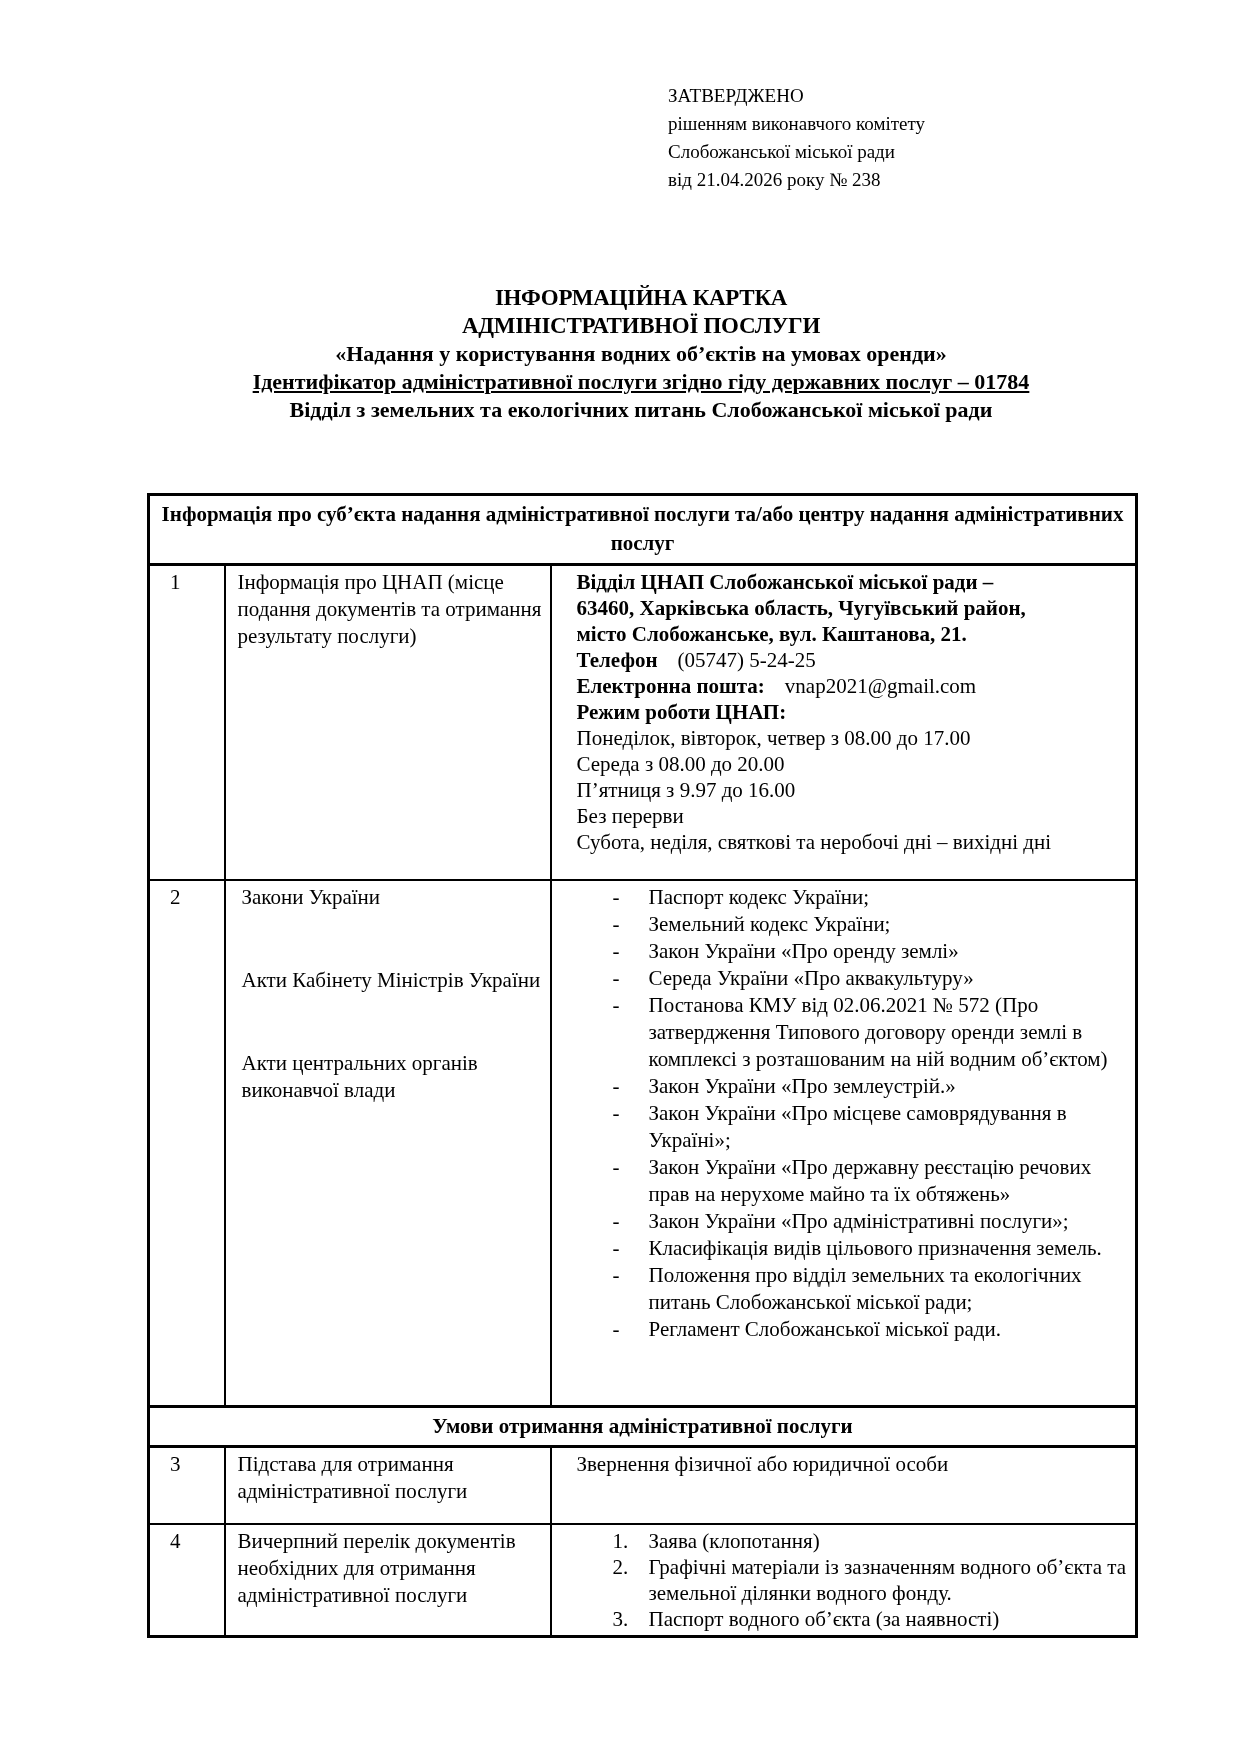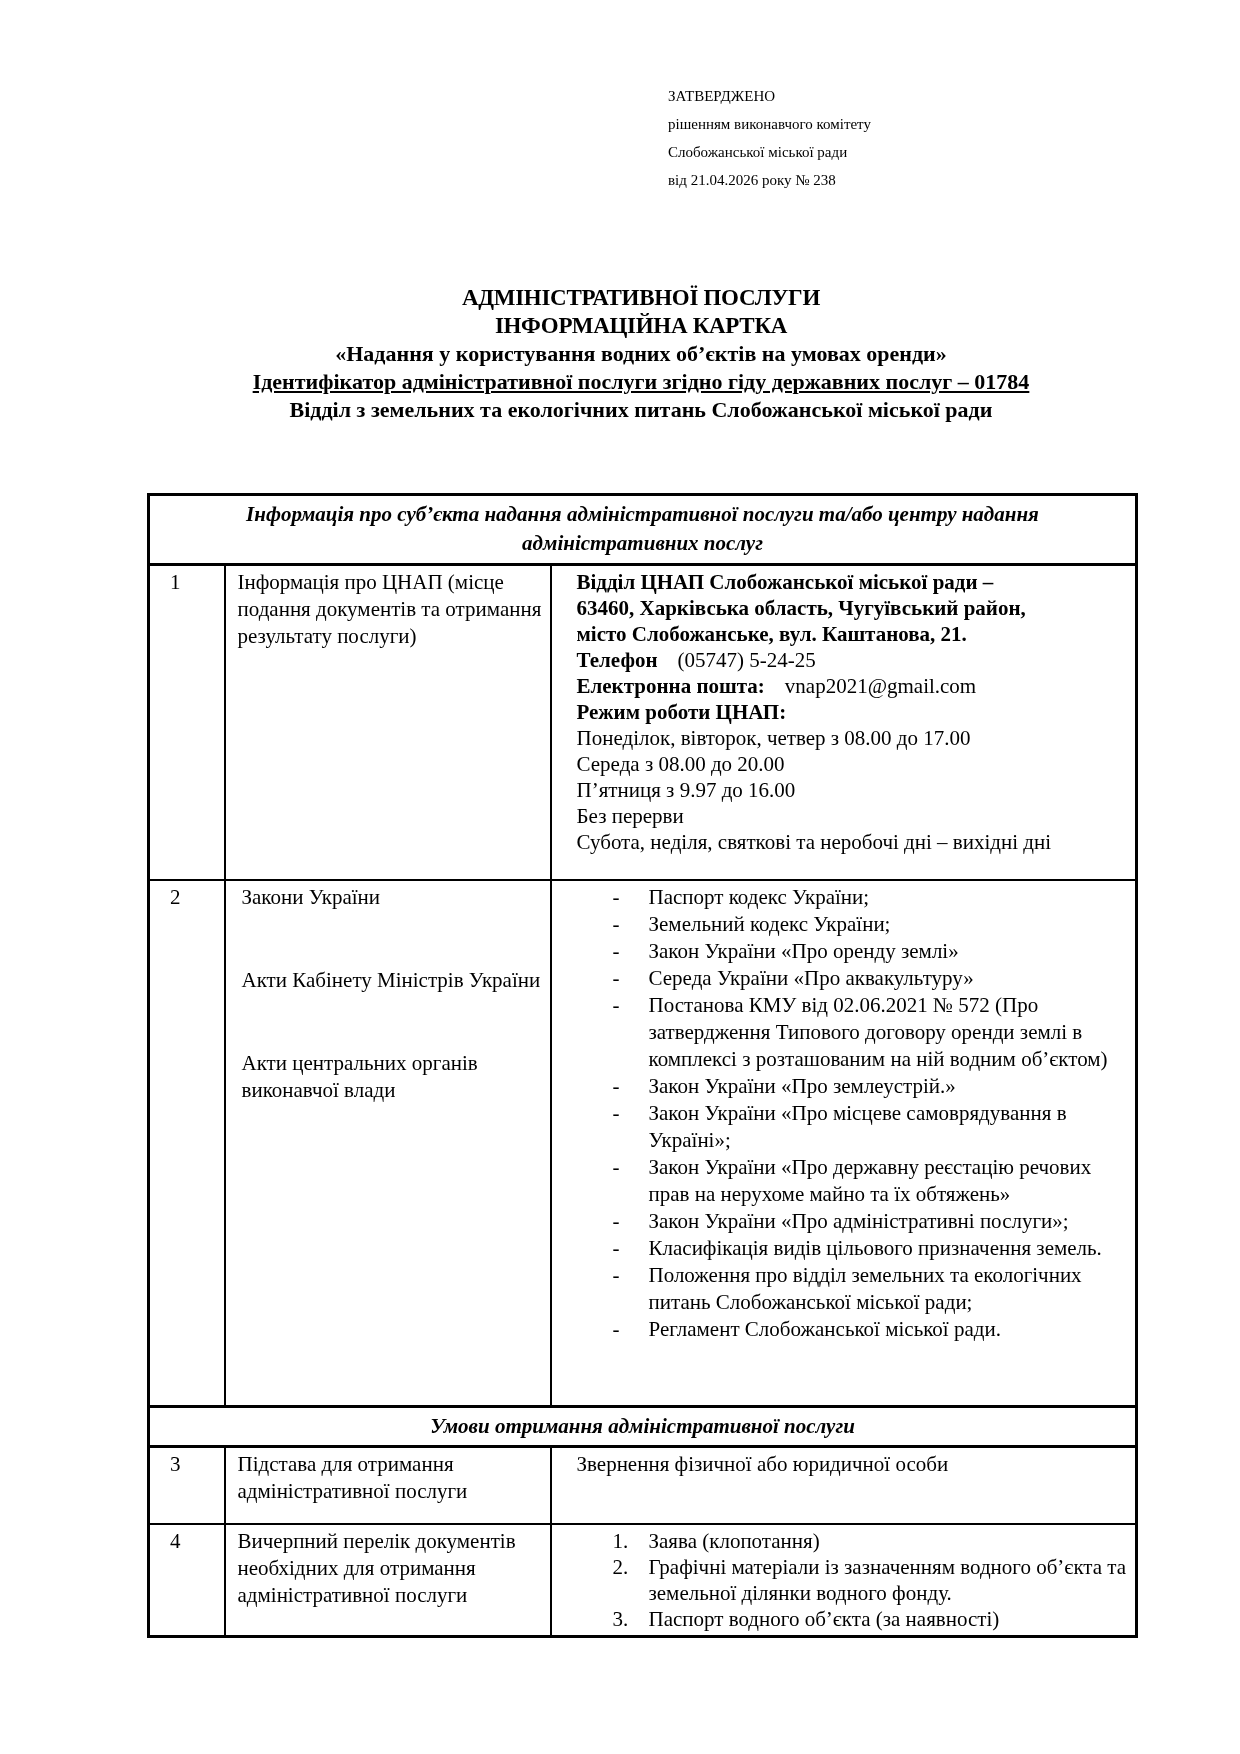--- a/index.html
+++ b/index.html
@@ -9,21 +9,21 @@
     height: 1754px;
     background: #ffffff;
     color: #000000;
     font-family: "Liberation Serif", "DejaVu Serif", serif;
     overflow: hidden;
   }
   .approval {
     position: absolute;
     left: 668px;
     top: 82px;
-    font-size: 15px;
+    font-size: 19px;
     line-height: 28px;
   }
   .titleblock {
     position: absolute;
     left: 147px;
     top: 284px;
     width: 988px;
     text-align: center;
     font-weight: bold;
     font-size: 22px;
@@ -47,21 +47,20 @@
     padding: 3px 8px 3px 12px;
     line-height: 27px;
   }
   tr.section td {
     text-align: center;
     font-weight: bold;
     padding: 4px 10px;
     border-top-width: 3px;
     border-bottom-width: 3px;
     line-height: 29px;
-    font-style: italic;
   }
   td.num { padding-left: 20px; }
   td.value { padding-left: 25px; }
   tr.r1 { height: 315px; }
   tr.r1 td.value { line-height: 26px; }
   tr.r2 { height: 527px; }
   tr.r3 { height: 77px; }
   tr.r4 { height: 100px; }
   tr.sechdr1 { height: 70px; }
   tr.sechdr { height: 40px; }
@@ -80,22 +79,22 @@
 <div class="page">
 
   <div class="approval">
     <div>ЗАТВЕРДЖЕНО</div>
     <div>рішенням виконавчого комітету</div>
     <div>Слобожанської міської ради</div>
     <div>від 21.04.2026 року № 238</div>
   </div>
 
   <div class="titleblock">
+    <div class="big">ІНФОРМАЦІЙНА КАРТКА</div>
     <div class="big">АДМІНІСТРАТИВНОЇ ПОСЛУГИ</div>
-    <div class="big">ІНФОРМАЦІЙНА КАРТКА</div>
     <div>«Надання у користування водних об’єктів на умовах оренди»</div>
     <div class="underline">Ідентифікатор адміністративної послуги згідно гіду державних послуг – 01784</div>
     <div>Відділ з земельних та екологічних питань Слобожанської міської ради</div>
   </div>
 
   <table class="card">
     <colgroup>
       <col style="width:76px">
       <col style="width:326px">
       <col style="width:586px">

